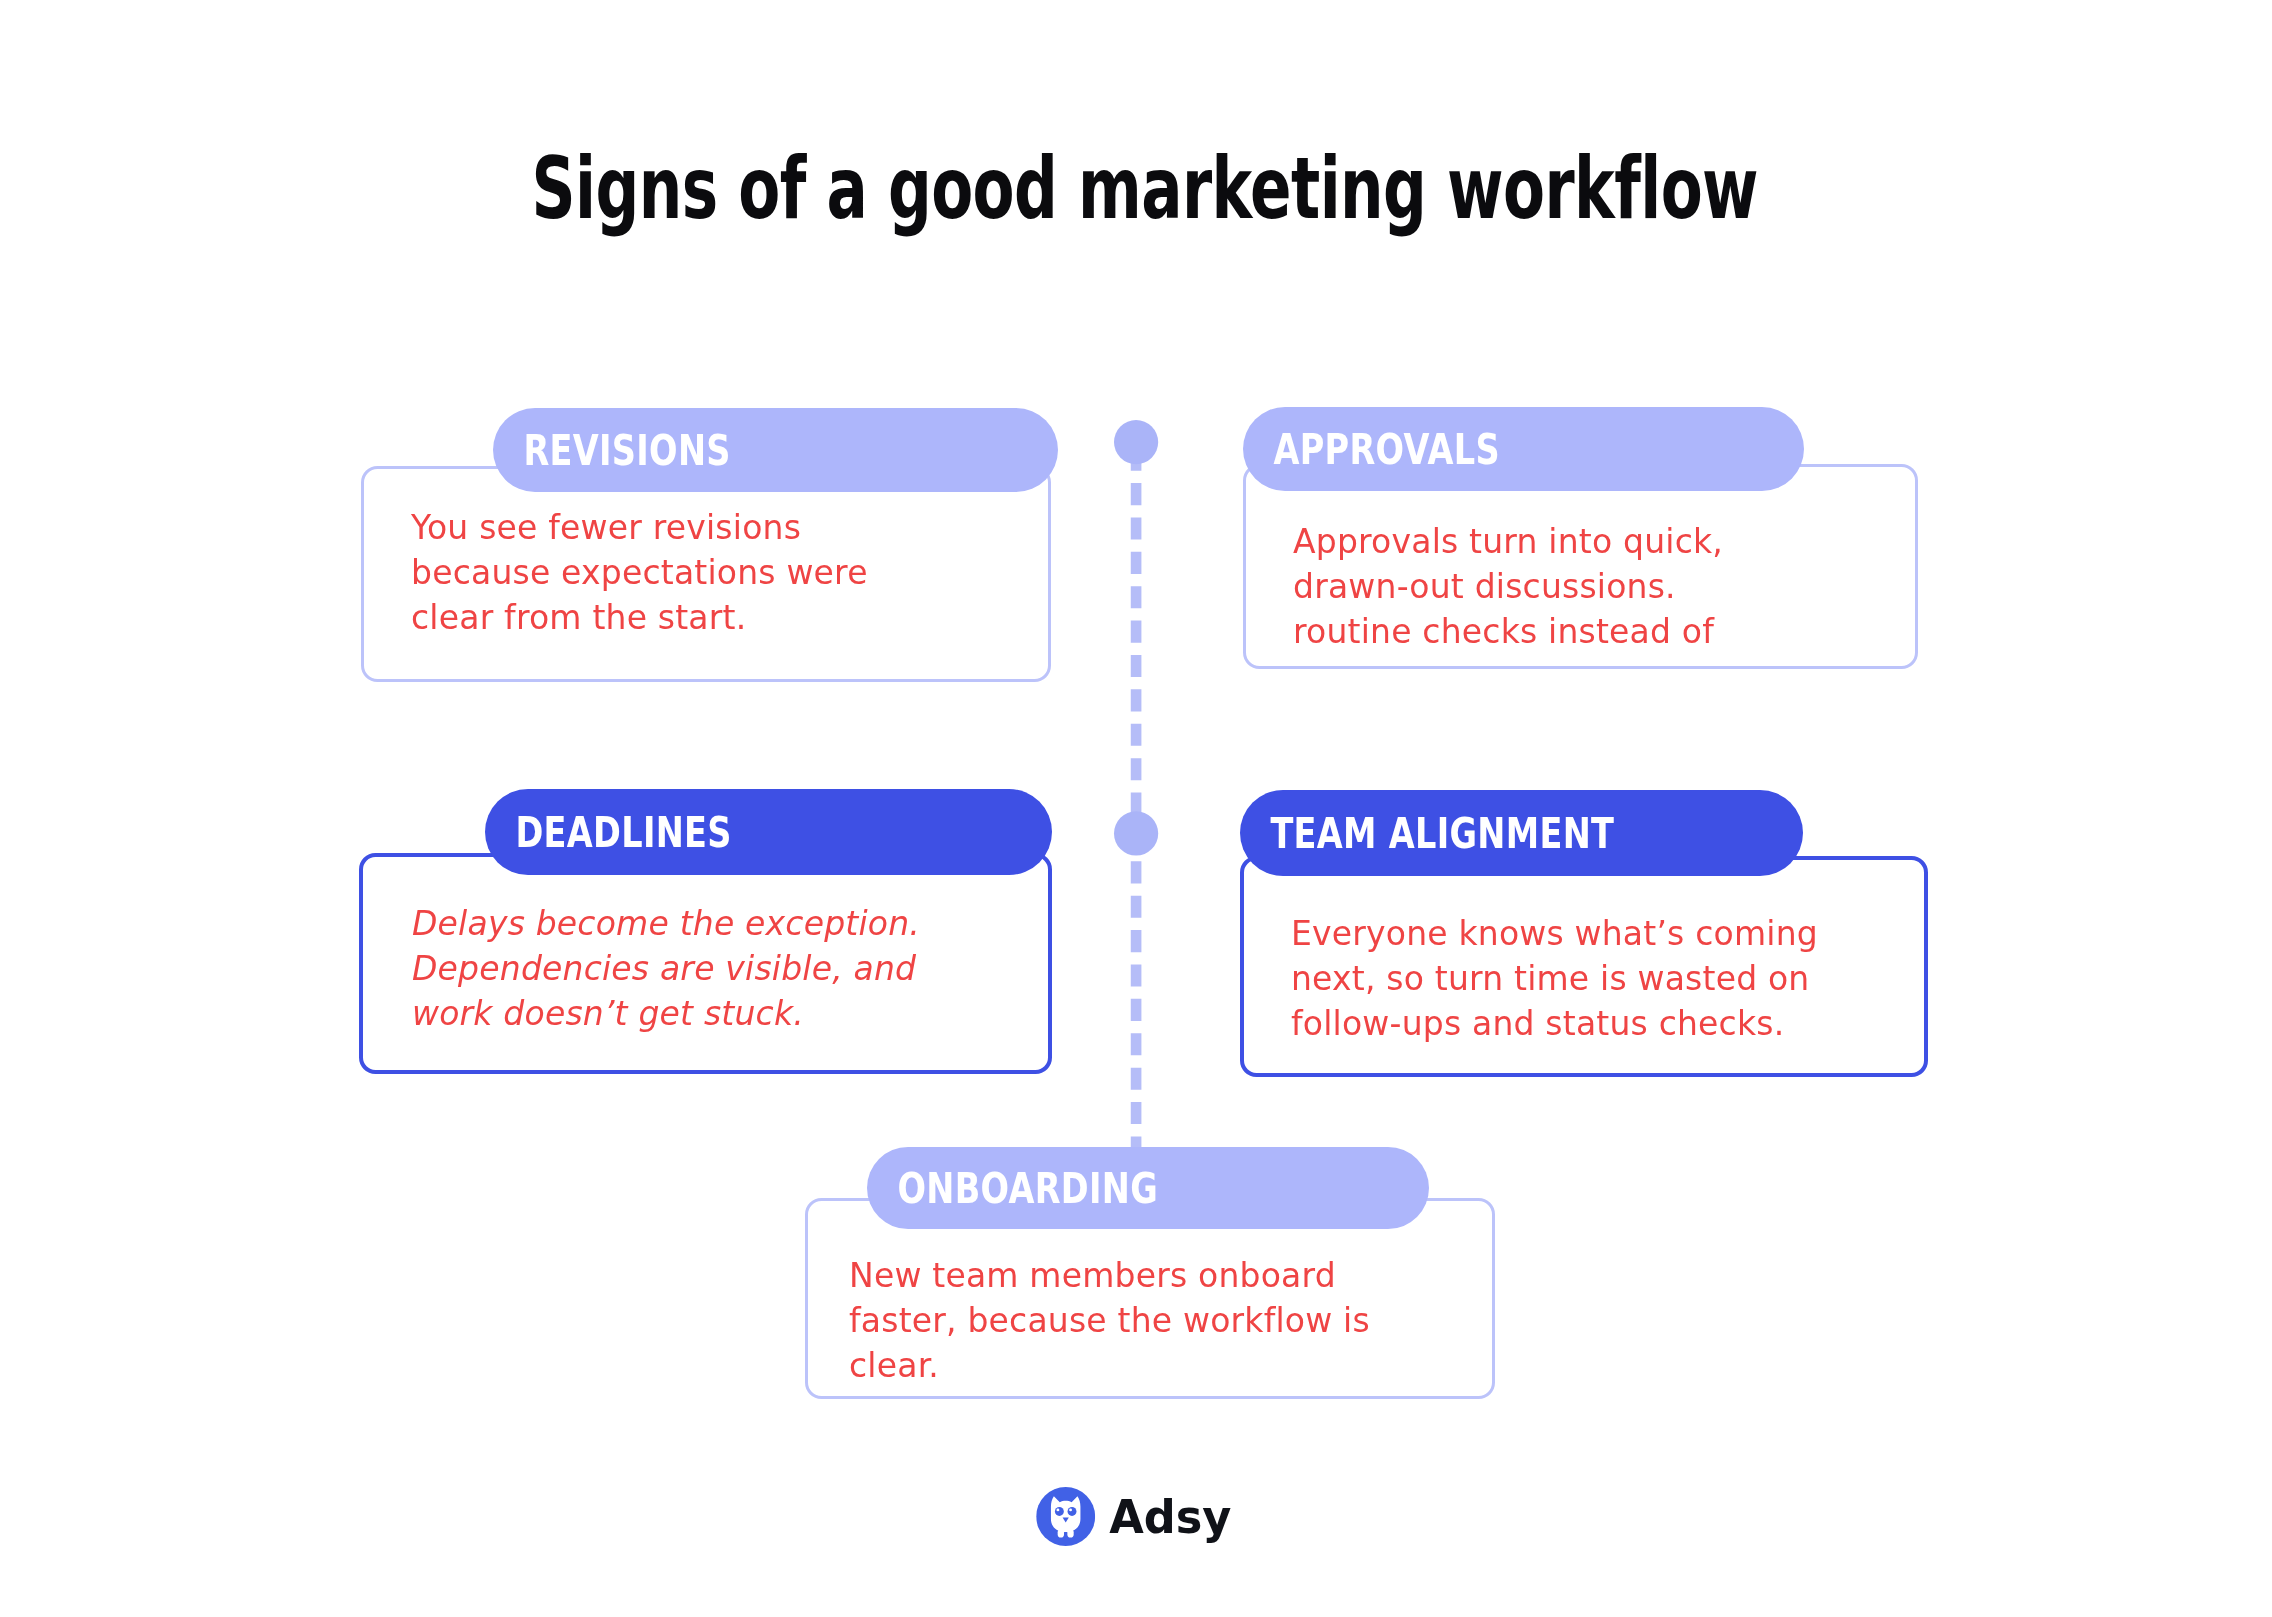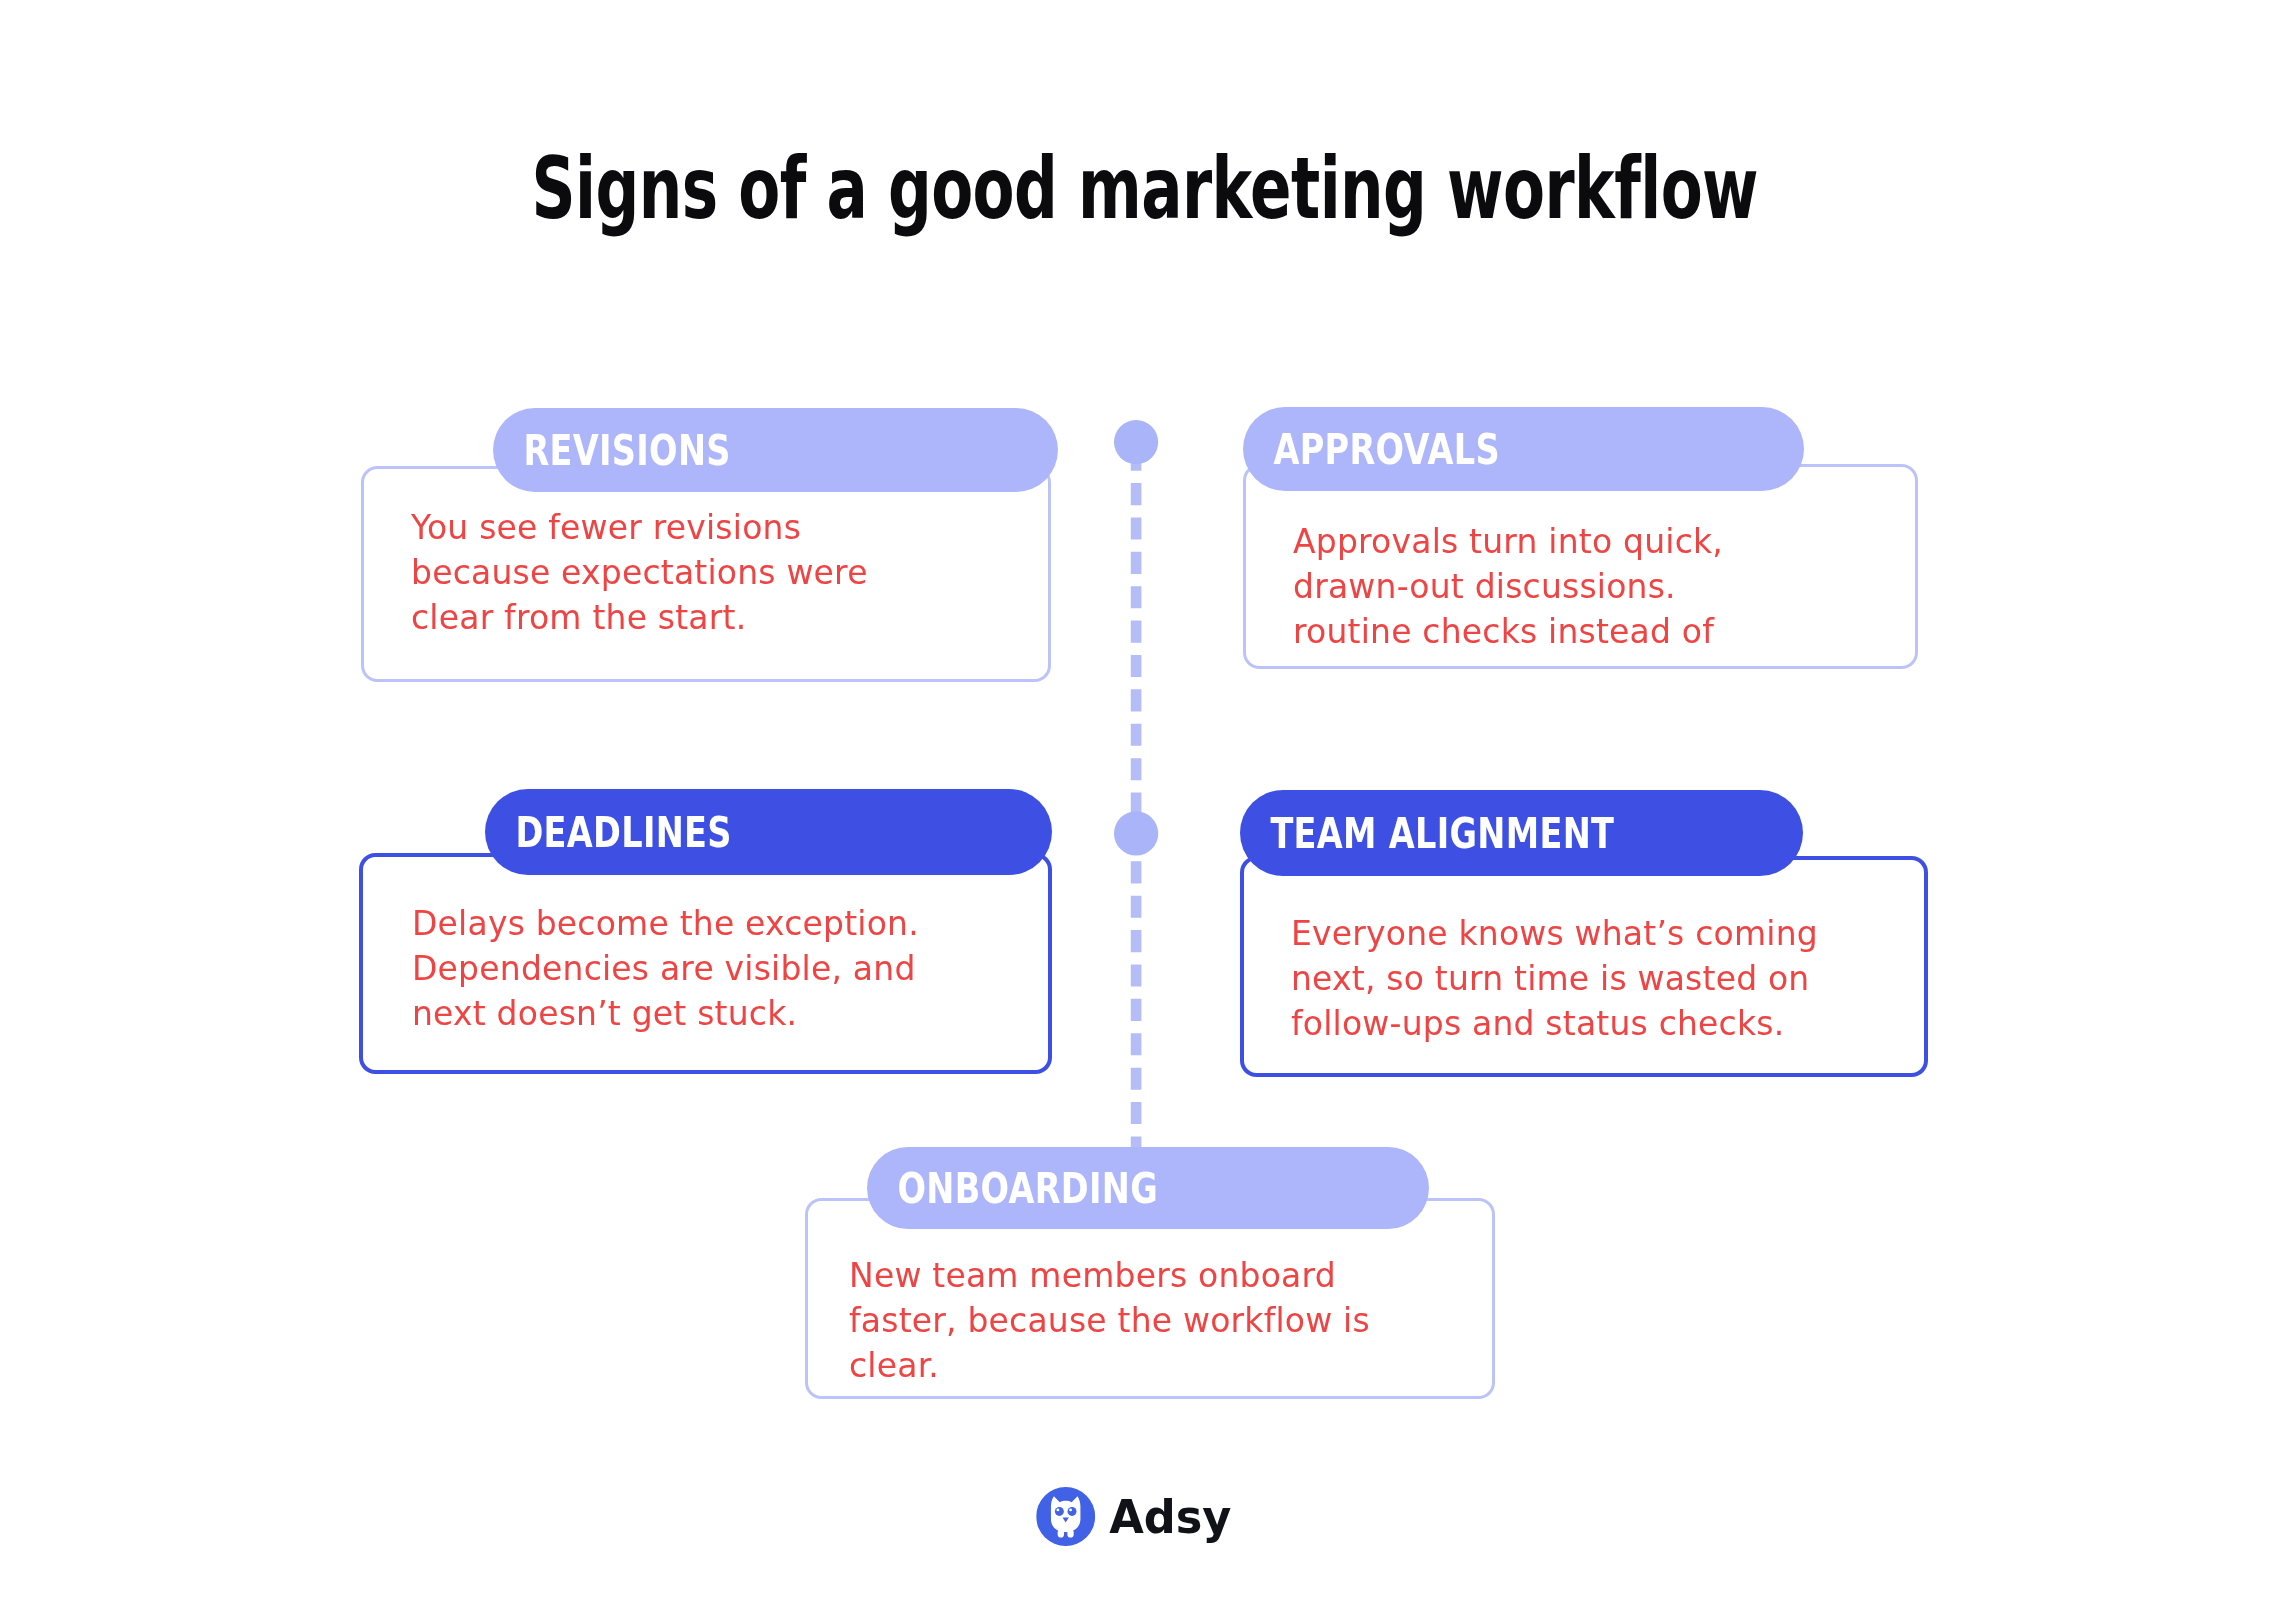--- a/index.html
+++ b/index.html
@@ -49,21 +49,21 @@
   #card-revisions{left:361px;top:400px;width:690px;height:282px;}
   #card-revisions .pill{left:132px;width:565px;margin-top:8px;}
   #card-revisions .cardbody{top:66px;width:690px;height:216px;padding:36px 24.6px 0 47px;}
 
   #card-approvals{left:1243px;top:407px;width:675px;height:262px;}
   #card-approvals .pill{left:0;width:561px;}
   #card-approvals .cardbody{top:57px;width:675px;height:205px;padding:52px 19.7px 0 47px;}
 
   #card-deadlines{left:359px;top:789px;width:693px;height:285px;}
   #card-deadlines .pill{left:126px;width:567px;}
-  #card-deadlines .cardbody{top:64px;width:693px;height:221px;padding:44px 19.7px 0 49px;}
+  #card-deadlines .cardbody{top:64px;width:693px;height:221px;padding:44px 19.7px 0 49px;font-style:italic;}
 
   #card-team-alignment{left:1240px;top:790px;width:688px;height:287px;}
   #card-team-alignment .pill{left:0;width:563px;}
   #card-team-alignment .cardbody{top:66px;width:688px;height:221px;padding:51px 19.7px 0 47px;}
 
   #card-onboarding{left:805px;top:1147px;width:690px;height:252px;}
   #card-onboarding .pill{left:62px;width:562px;height:82px;}
   #card-onboarding .cardbody{top:51px;width:690px;height:201px;padding:52px 19.7px 0 41px;}
 
   
@@ -115,21 +115,21 @@
     <div class="pill">
       <span class="pill-label">APPROVALS</span>
     </div>
   </div>
 
   <div class="card dark" id="card-deadlines">
     <div class="cardbody">
       <div class="body-text">
         <div class="line">Delays become the exception.</div>
         <div class="line">Dependencies are visible, and</div>
-        <div class="line">next doesn’t get stuck.</div>
+        <div class="line">work doesn’t get stuck.</div>
       </div>
     </div>
     <div class="pill">
       <span class="pill-label">DEADLINES</span>
     </div>
   </div>
 
   <div class="card dark" id="card-team-alignment">
     <div class="cardbody">
       <div class="body-text">

